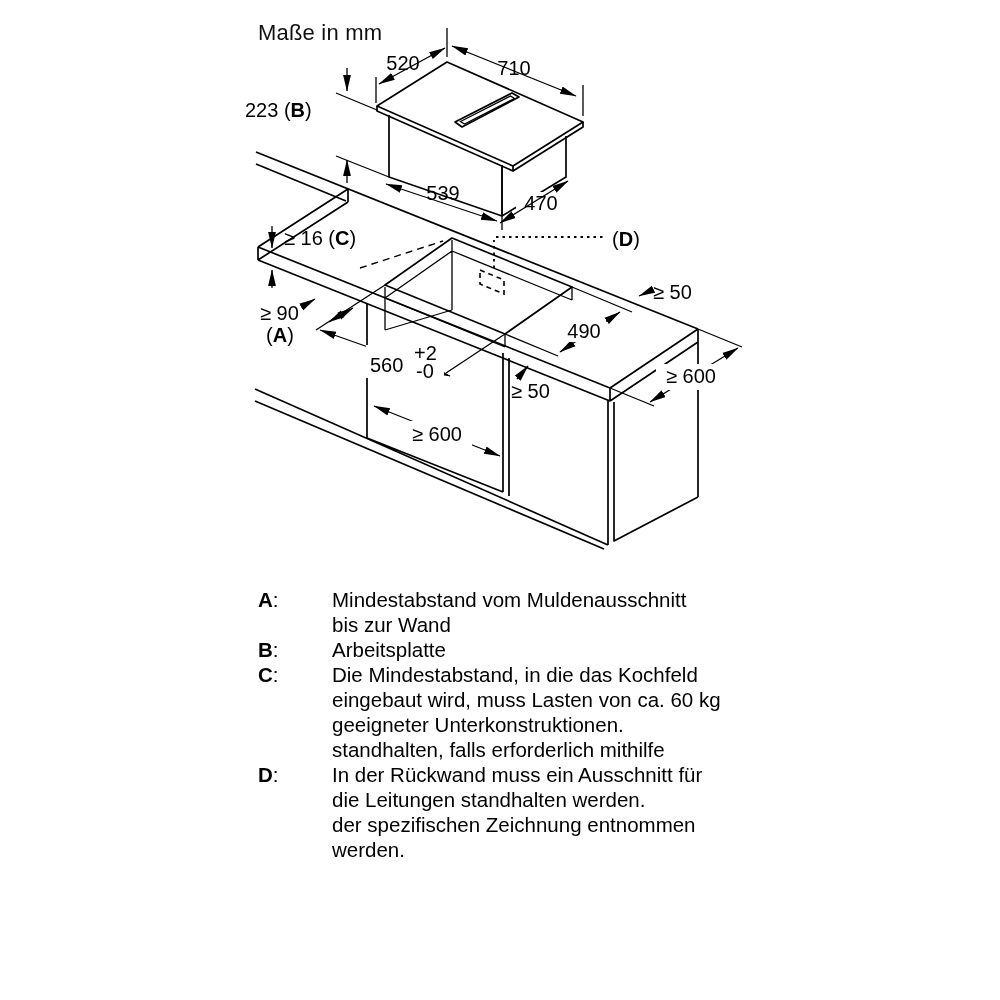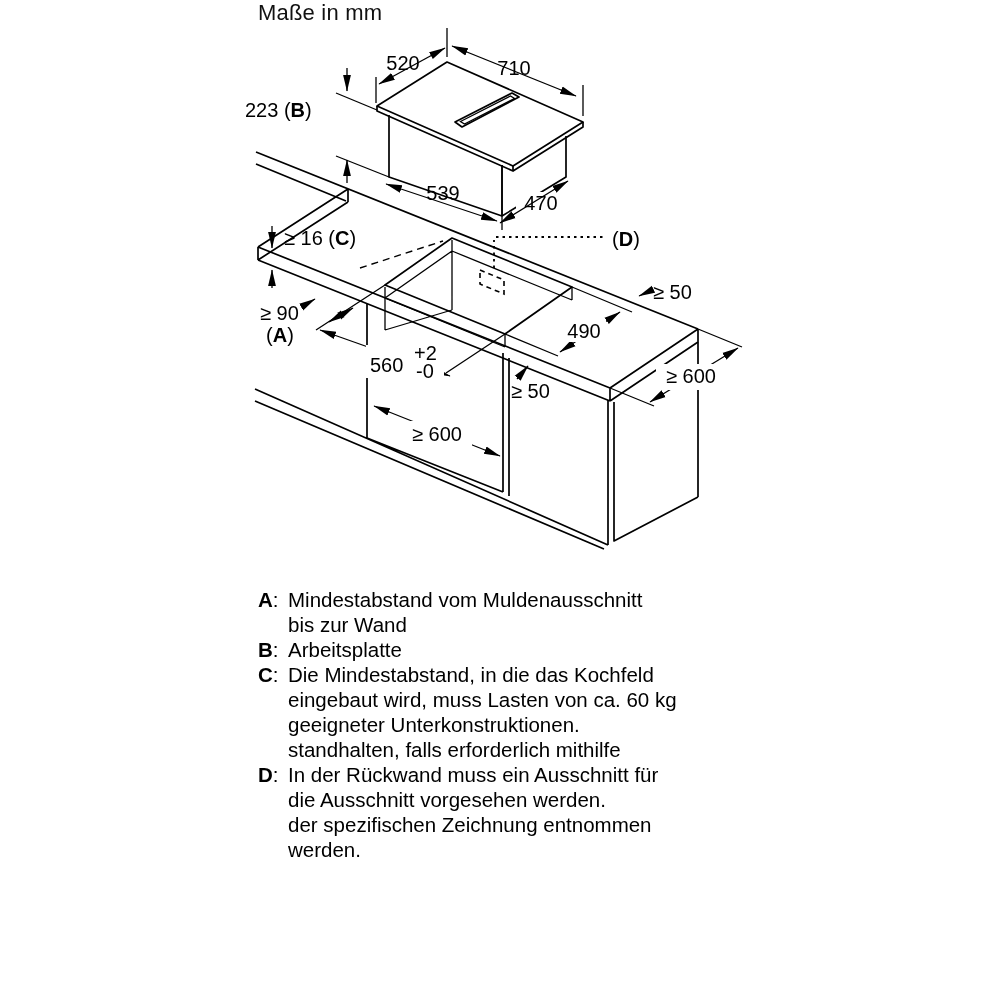--- a/index.html
+++ b/index.html
@@ -2,28 +2,28 @@
 <html><head>
 <meta charset="utf-8">
 <style>
   html,body { margin:0; padding:0; background:#fff; }
   #page {
     position:relative; width:1000px; height:1000px; background:#fff;
     font-family:"Liberation Sans", sans-serif; color:#000; overflow:hidden;
   }
   #drawing { position:absolute; left:0; top:0; }
   .page-title {
-    position:absolute; left:258px; top:0; font-size:22px; color:#111;
+    position:absolute; left:258px; top:20px; font-size:22px; color:#111;
     letter-spacing:0.2px;
   }
   .legend { position:absolute; left:258px; top:587px; font-size:20.5px; line-height:25px; }
   .legend-item { display:flex; align-items:flex-start; }
   .legend-key { width:30px; flex:0 0 30px; font-weight:bold; }
   .legend-key .colon { font-weight:normal; }
-  .legend-text { flex:1; }
+  .legend-text { flex:1;margin-left:44px; }
   svg text { font-family:"Liberation Sans", sans-serif; font-size:20px; fill:#000; }
   .main-line  { stroke:#000; stroke-width:1.7; fill:none; stroke-linejoin:round; }
   .thin-line  { stroke:#000; stroke-width:1.3; fill:none; }
   .dash-line  { stroke:#000; stroke-width:1.4; fill:none; stroke-dasharray:7 5; }
   .dot-line   { stroke:#000; stroke-width:1.8; fill:none; stroke-dasharray:2.5 4; }
   .drect-line { stroke:#000; stroke-width:1.6; fill:none; stroke-dasharray:5 4; }
   .mask { fill:#fff; stroke:none; }
 </style>
 </head>
 <body>
@@ -164,20 +164,20 @@
         <div>Die Mindestabstand, in die das Kochfeld</div>
         <div>eingebaut wird, muss Lasten von ca. 60 kg</div>
         <div>geeigneter Unterkonstruktionen.</div>
         <div>standhalten, falls erforderlich mithilfe</div>
       </div>
     </div>
     <div class="legend-item">
       <div class="legend-key"><b>D</b><span class="colon">:</span></div>
       <div class="legend-text">
         <div>In der Rückwand muss ein Ausschnitt für</div>
-        <div>die Ausschnitt vorgesehen werden.</div>
+        <div>die Leitungen standhalten werden.</div>
         <div>der spezifischen Zeichnung entnommen</div>
         <div>werden.</div>
       </div>
     </div>
   </div>
 
 </div>
 
 </body></html>

